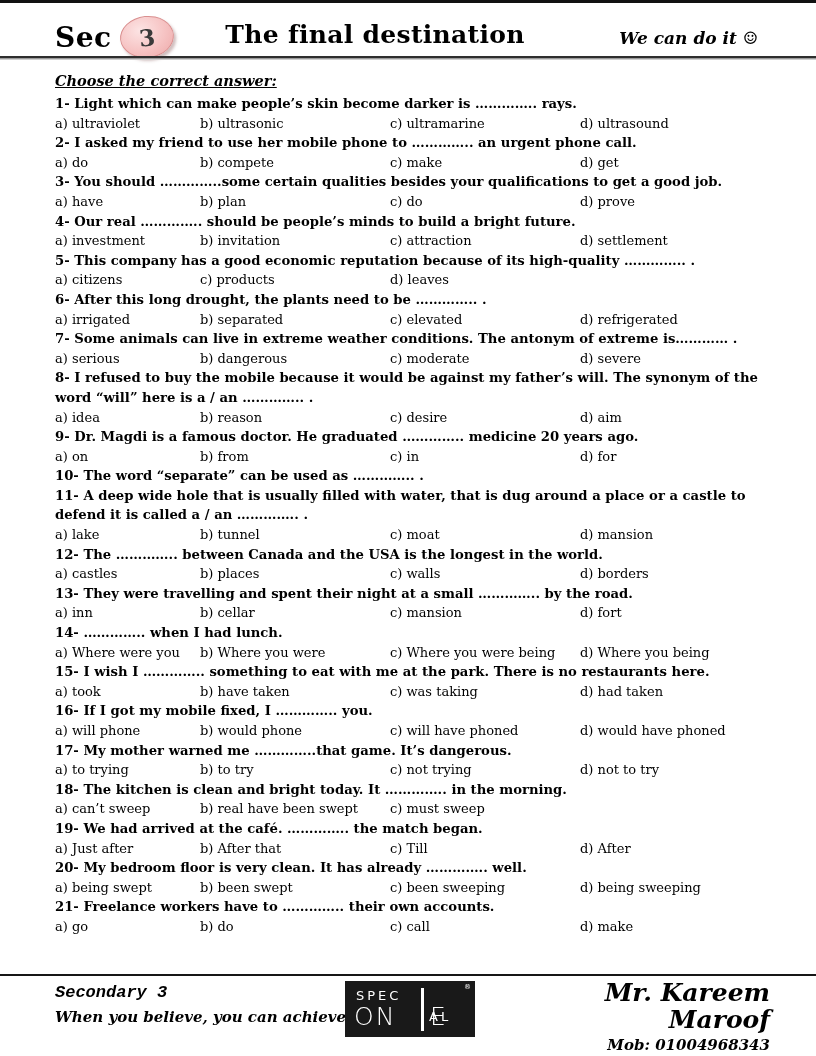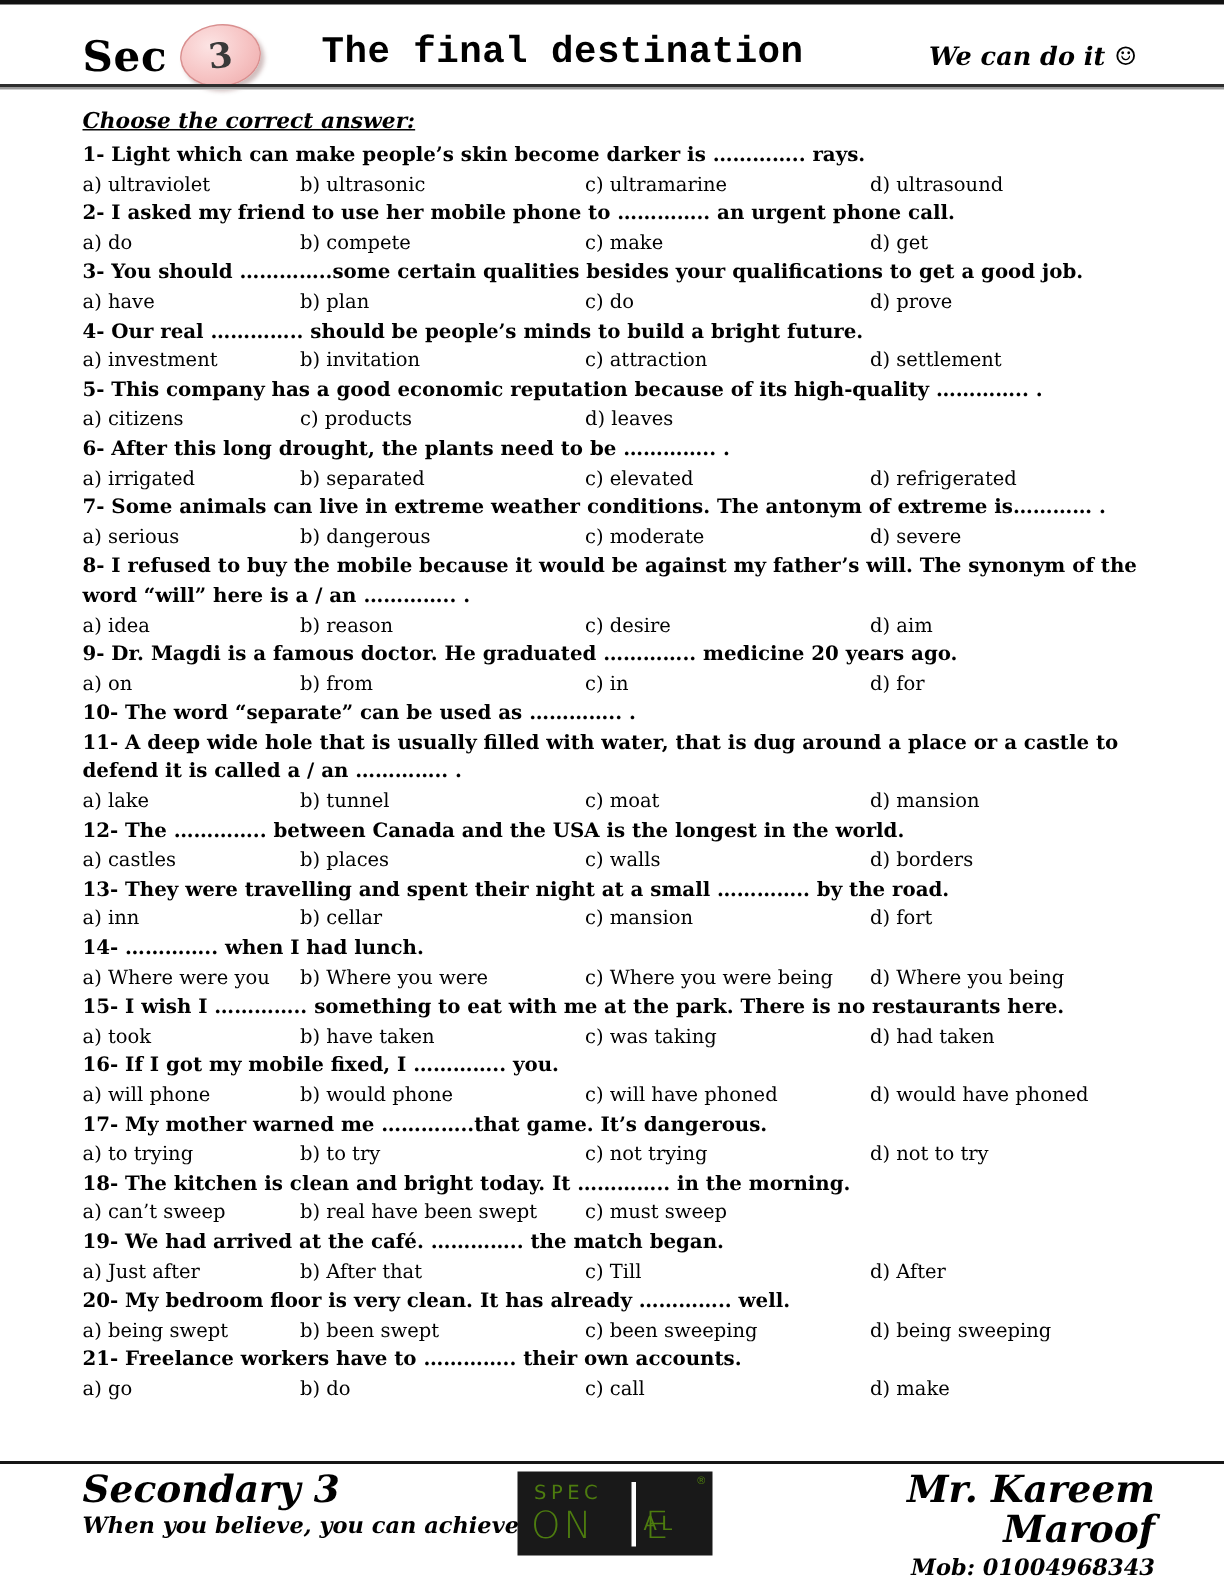--- a/index.html
+++ b/index.html
@@ -22,21 +22,21 @@
     width:52px; height:40px; margin-left:8px;
     border-radius:50%;
     background:radial-gradient(ellipse at 38% 32%, #fce4e4 0%, #f6c3c3 55%, #eda8a8 100%);
     border:1px solid #d98f8f;
     box-shadow:2px 3px 3px rgba(120,70,70,.35);
     transform:rotate(-6deg);
     font-size:23px; font-weight:bold; color:#3a3a3a;
   }
   .page-title {
     position:absolute; left:170px; width:410px; top:20px; margin:0;
-    text-align:center; font-size:25px; font-weight:bold; letter-spacing:.3px;font-family:Liberation Mono, monospace;
+    text-align:center; font-size:25px; font-weight:bold; letter-spacing:.3px;
   }
   .motto {
     position:absolute; right:58px; top:28px;
     font-size:17px; font-weight:bold; font-style:italic;
   }
   .header-rule {
     position:absolute; top:56px; left:0; width:816px; height:4px;
     background:linear-gradient(to bottom, #2e2e2e 0 45%, #9a9a9a 45% 80%, #cfcfcf 80% 100%);
   }
 
@@ -50,25 +50,25 @@
   .opt-row {
     display:grid; grid-template-columns:145px 190px 190px 1fr;
     font-size:13px; line-height:19.6px;
   }
   .opt { white-space:nowrap; }
 
   
   .footer-rule { position:absolute; top:974px; left:0; width:816px; height:0; border-top:2px solid #161616; }
   .footer { position:absolute; top:979px; left:0; width:816px; height:77px; }
   .f-left { position:absolute; left:55px; top:0; }
-  .grade { font-size:25px; font-weight:bold; font-style:italic; line-height:27px; }
+  .grade { font-size:17px; font-weight:bold; font-style:italic; line-height:27px;font-family:Liberation Mono, monospace; }
   .slogan { font-size:15px; font-weight:bold; font-style:italic; margin-top:2px; }
   .brand-logo {
     position:absolute; left:345px; top:2px; width:130px; height:56px;
-    background:#191919; color:#4d7c0f; font-family:"DejaVu Sans", sans-serif;
+    background:#191919; color:#ffffff; font-family:"DejaVu Sans", sans-serif;
   }
   .logo-bar { position:absolute; left:76px; top:7px; width:3px; height:43px; background:#fff; }
   .logo-l1a { position:absolute; left:11px; top:7px; font-size:13px; letter-spacing:3px; }
   .logo-l1b { position:absolute; left:84px; top:7px; font-size:13px; letter-spacing:3px;margin-top:21px; }
   .logo-l2a { position:absolute; left:9px; top:21px; font-size:25px; letter-spacing:2px; font-weight:300; }
   .logo-l2b { position:absolute; left:85px; top:21px; font-size:25px; font-weight:300; }
   .logo-reg { position:absolute; right:4px; top:2px; font-size:7px; }
   .f-right { position:absolute; left:515px; top:0; width:255px; text-align:right; }
   .teacher { font-size:25px; font-weight:bold; font-style:italic; line-height:27px; }
   .mobile { font-size:15px; font-weight:bold; font-style:italic; margin-top:3px; }

